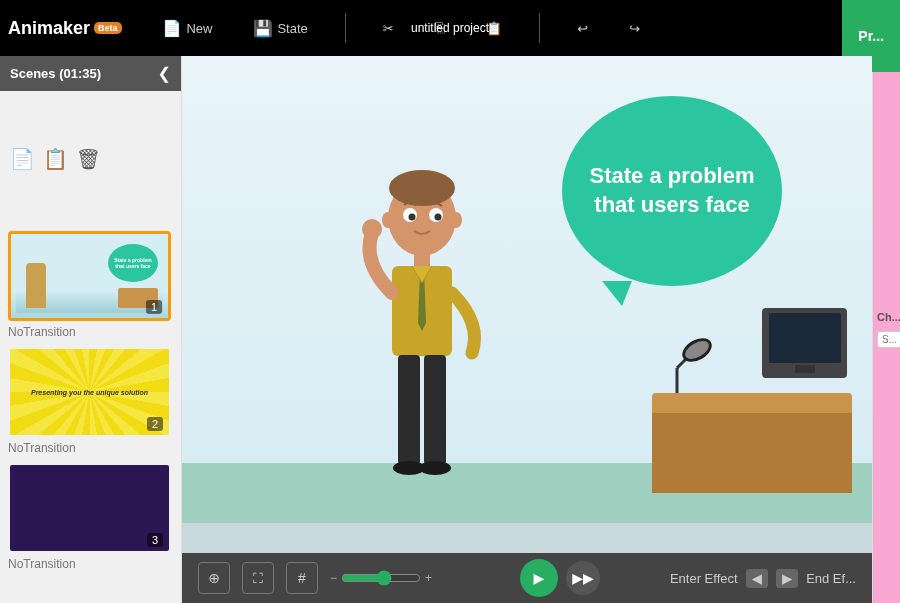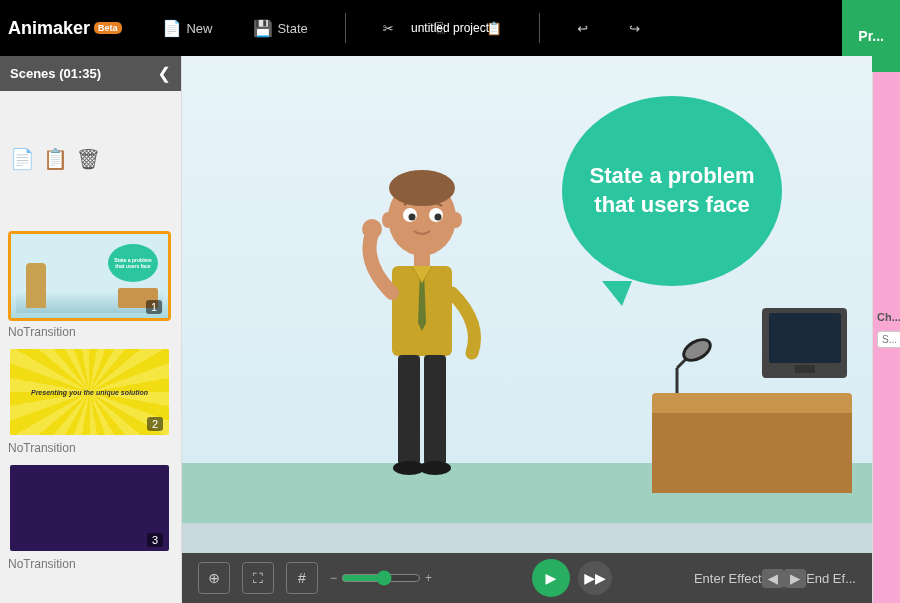--- a/index.html
+++ b/index.html
@@ -336,20 +336,21 @@
     }
     .play-btn.primary {
       background: #27ae60;
       width: 38px;
       height: 38px;
     }
 
     #effect-labels {
       display: flex;
       align-items: center;
+      gap: 8px;
       color: #ccc;
       font-size: 13px;
     }
     .effect-arrow {
       background: #666;
       border: none;
       color: #ccc;
       padding: 2px 6px;
       border-radius: 3px;
       cursor: pointer;

